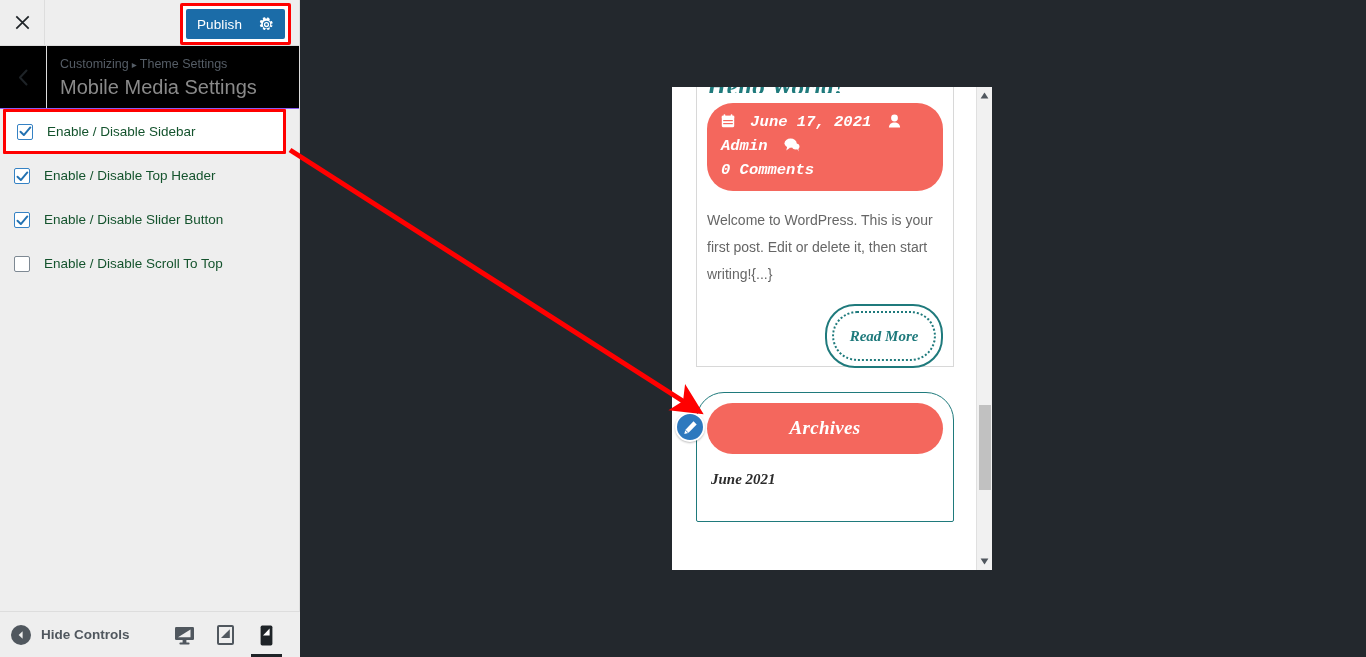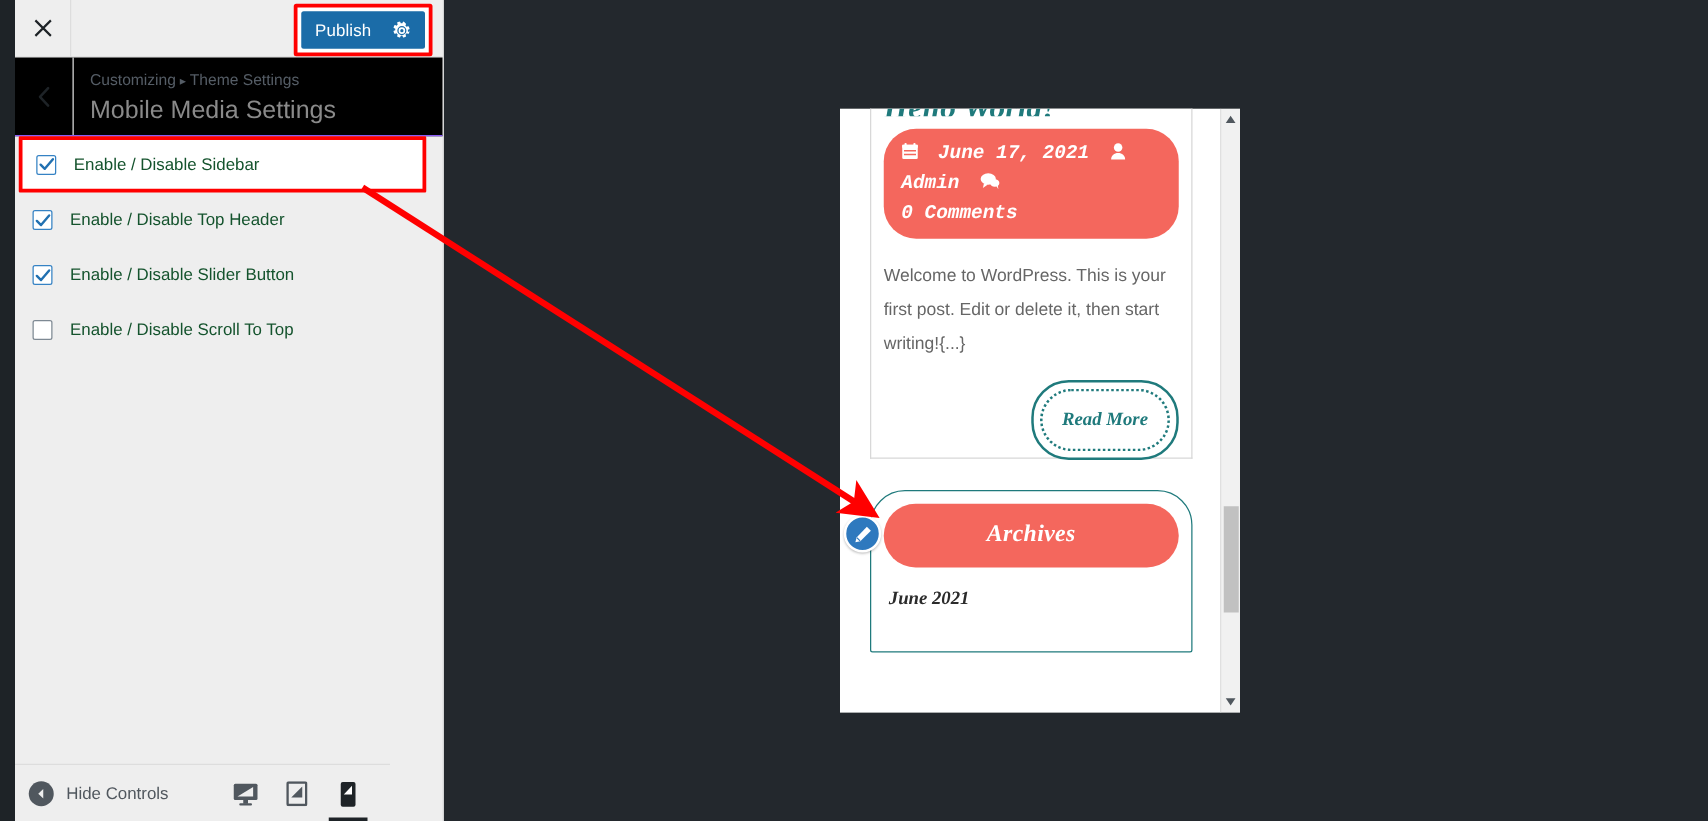--- a/index.html
+++ b/index.html
@@ -13,22 +13,22 @@
 
   
   .backdrop {
     position: absolute; left: 300px; top: 0;
     width: 1066px; height: 657px;
     background: #23282d;
   }
 
   
   .sidebar {
-    position: absolute; left: 12px; top: 0;
-    width: 343px; height: 657px;
+    position: absolute; left: 0; top: 0;
+    width: 300px; height: 657px;
     background: #eeeeee;
     border-right: 1px solid #dddddd;
   }
 
   
   .sb-topbar {
     position: relative;
     height: 46px;
     background: #eeeeee;
     border-bottom: 1px solid #dddddd;
@@ -135,21 +135,21 @@
   .hide-controls {
     display: flex; align-items: center;
     margin-left: 11px; cursor: pointer;
   }
   .hide-controls .circ {
     width: 20px; height: 20px; border-radius: 50%;
     background: #50575e;
     display:flex; align-items:center; justify-content:center;
   }
   .hide-controls .txt {
-    margin-left: 10px; font-size: 13.5px; color: #50575e;
+    margin-left: 10px; font-size: 13.5px; color: #50575e; font-weight: bold;
   }
   .devices {
     position: absolute; right: 13px; top: 0;
     height: 46px; display: flex; align-items: center;
   }
   .dev-btn {
     position: relative;
     width: 41px; height: 45px;
     display: flex; align-items: center; justify-content: center;
     cursor: pointer;

